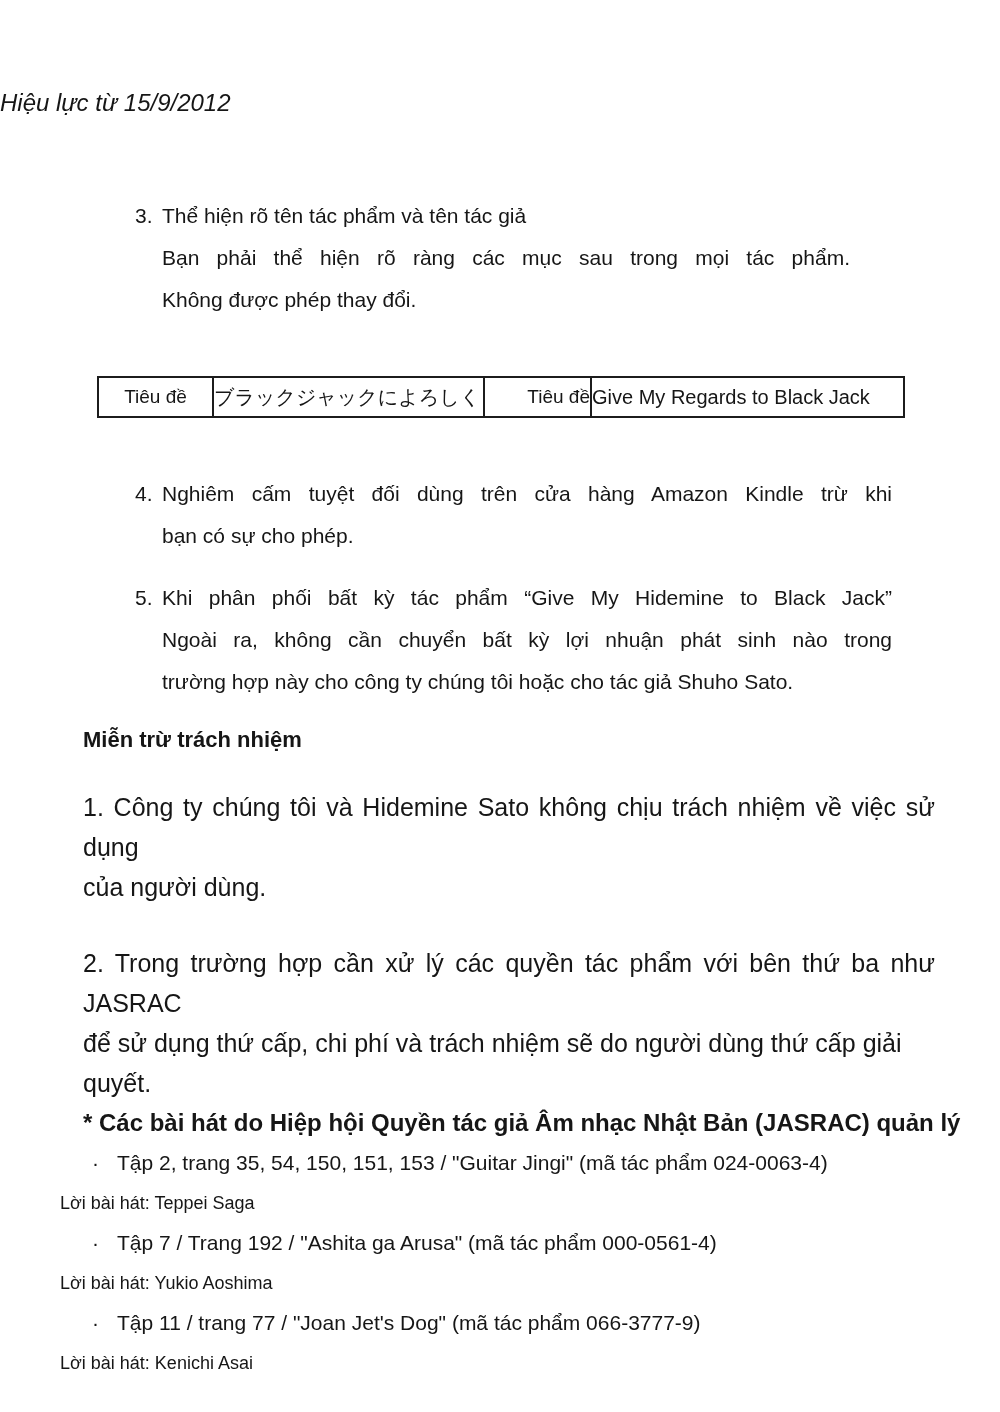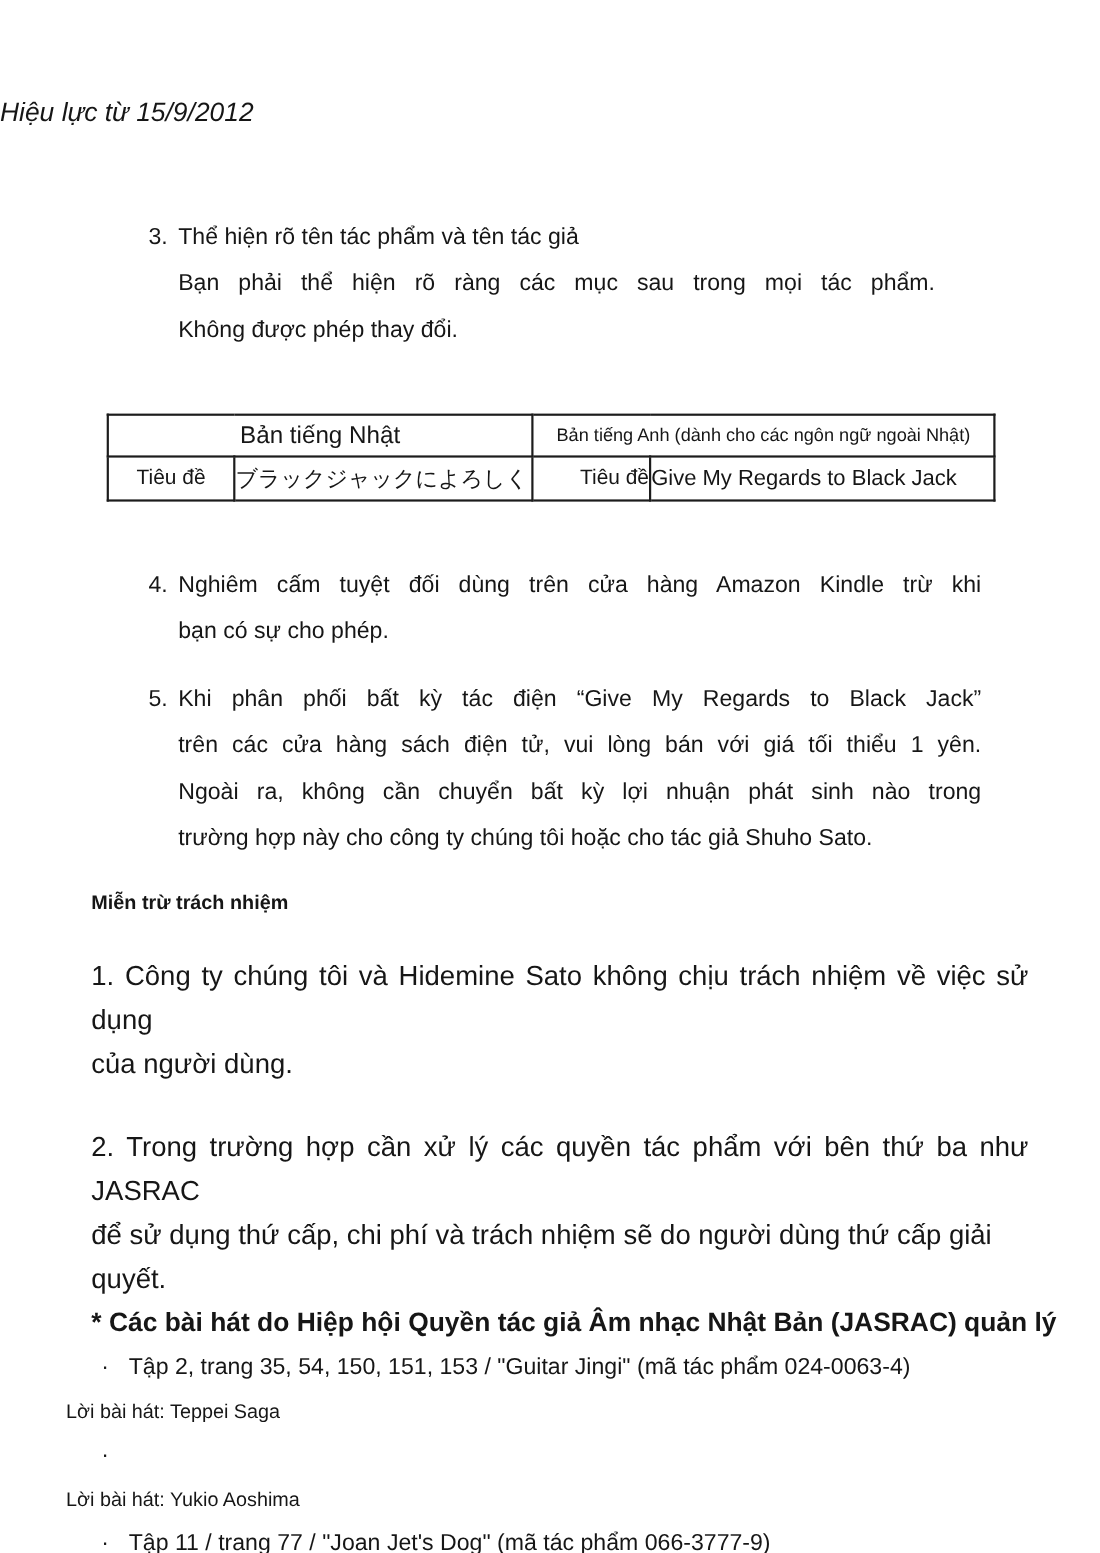--- a/index.html
+++ b/index.html
@@ -50,21 +50,21 @@
   }
   th.hdr-jp { font-weight: normal; font-size: 22px; height: 38px; text-align: center; }
   th.hdr-en { font-weight: normal; font-size: 16.5px; height: 38px; text-align: center; }
   td.cell-label-left  { font-size: 19px; text-align: center; height: 40px; }
   td.cell-label-right { font-size: 19px; text-align: right; padding-right: 7px; height: 40px; }
   td.cell-value { font-size: 20px; text-align: left; padding-left: 13px; height: 40px; }
   
   .section-heading {
     margin: 22px 0 0 83px;
     font-weight: bold;
-    font-size: 18px;
+    font-size: 22px;
     line-height: 30px;
   }
   .para {
     margin-left: 83px;
     width: 852px;
     font-size: 25px;
     line-height: 40px;
   }
   .para-1 { margin-top: 32px; }
   .para-2 { margin-top: 36px; }
@@ -102,46 +102,41 @@
 </div>
 
 <table class="license-table">
   <colgroup>
     <col style="width:115px">
     <col style="width:271px">
     <col style="width:107px">
     <col style="width:313px">
   </colgroup>
   <tbody>
-      <tr>
-    <th class="hdr-jp" colspan="2">Bản tiếng Nhật</th>
-    <th class="hdr-en" colspan="2">Bản tiếng Anh (dành cho các ngôn ngữ ngoài Nhật)</th>
-  </tr>
   <tr>
     <td class="cell-label-left">Tiêu đề</td>
     <td class="cell-value">ブラックジャックによろしく</td>
     <td class="cell-label-right">Tiêu đề</td>
     <td class="cell-value">Give My Regards to Black Jack</td>
   </tr>
 </tbody>
   </table>
 
 <div class="list-item item-4">
   <div class="num">4.</div>
   <div class="content">
     <div class="jst">Nghiêm cấm tuyệt đối dùng trên cửa hàng Amazon Kindle trừ khi</div>
     <div class="lst">bạn có sự cho phép.</div>
   </div>
 </div>
 
 <div class="list-item item-5">
   <div class="num">5.</div>
   <div class="content">
-    <div class="jst">Khi phân phối bất kỳ tác điện “Give My Regards to Black Jack”</div>
-    <div class="jst">trên các cửa hàng sách điện tử, vui lòng bán với giá tối thiểu 1 yên.</div>
+    <div class="jst">Khi phân phối bất kỳ tác phẩm “Give My Hidemine to Black Jack”</div>
     <div class="jst">Ngoài ra, không cần chuyển bất kỳ lợi nhuận phát sinh nào trong</div>
     <div class="lst">trường hợp này cho công ty chúng tôi hoặc cho tác giả Shuho Sato.</div>
   </div>
 </div>
 
 <div class="section-heading">Miễn trừ trách nhiệm</div>
 
 <div class="para para-1">
   <div class="jst">1. Công ty chúng tôi và Hidemine Sato không chịu trách nhiệm về việc sử dụng</div>
   <div class="lst">của người dùng.</div>
@@ -155,20 +150,21 @@
 <div class="note-line">* Các bài hát do Hiệp hội Quyền tác giả Âm nhạc Nhật Bản (JASRAC) quản lý</div>
 
 <div class="song-entry">
   <div class="bullet">·</div>
   <div>Tập 2, trang 35, 54, 150, 151, 153 / "Guitar Jingi" (mã tác phẩm 024-0063-4)</div>
 </div>
 <div class="lyrics-line">Lời bài hát: Teppei Saga</div>
 
 <div class="song-entry">
   <div class="bullet">·</div>
+  <div>Tập 7 / Trang 192 / "Ashita ga Arusa" (mã tác phẩm 000-0561-4)</div>
 </div>
 <div class="lyrics-line">Lời bài hát: Yukio Aoshima</div>
 
 <div class="song-entry">
   <div class="bullet">·</div>
   <div>Tập 11 / trang 77 / "Joan Jet's Dog" (mã tác phẩm 066-3777-9)</div>
 </div>
 <div class="lyrics-line">Lời bài hát: Kenichi Asai</div>
 
 </body></html>

